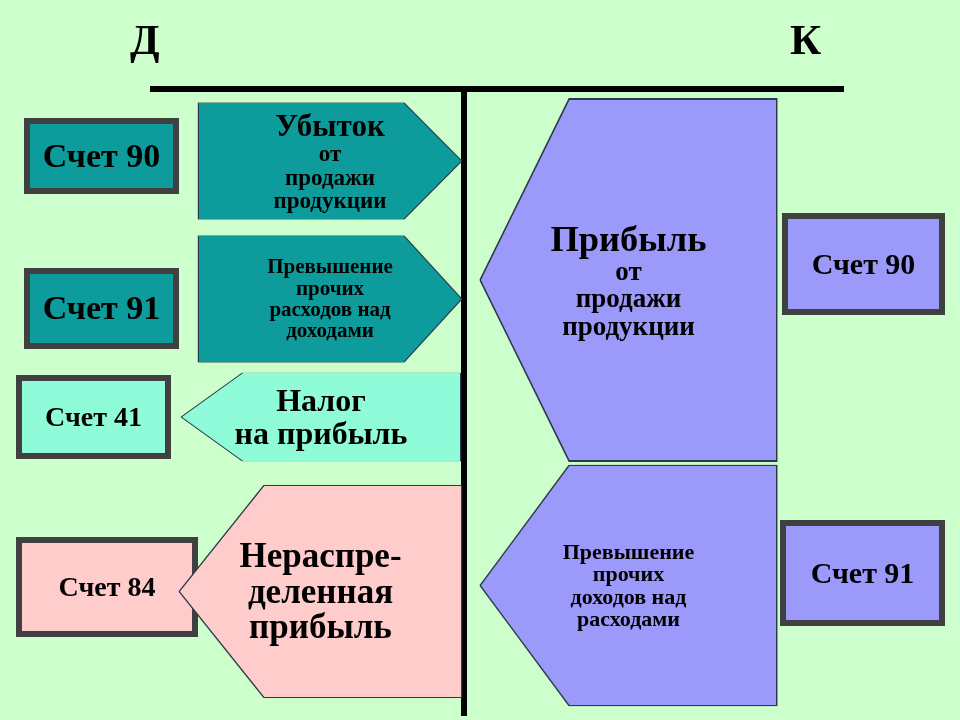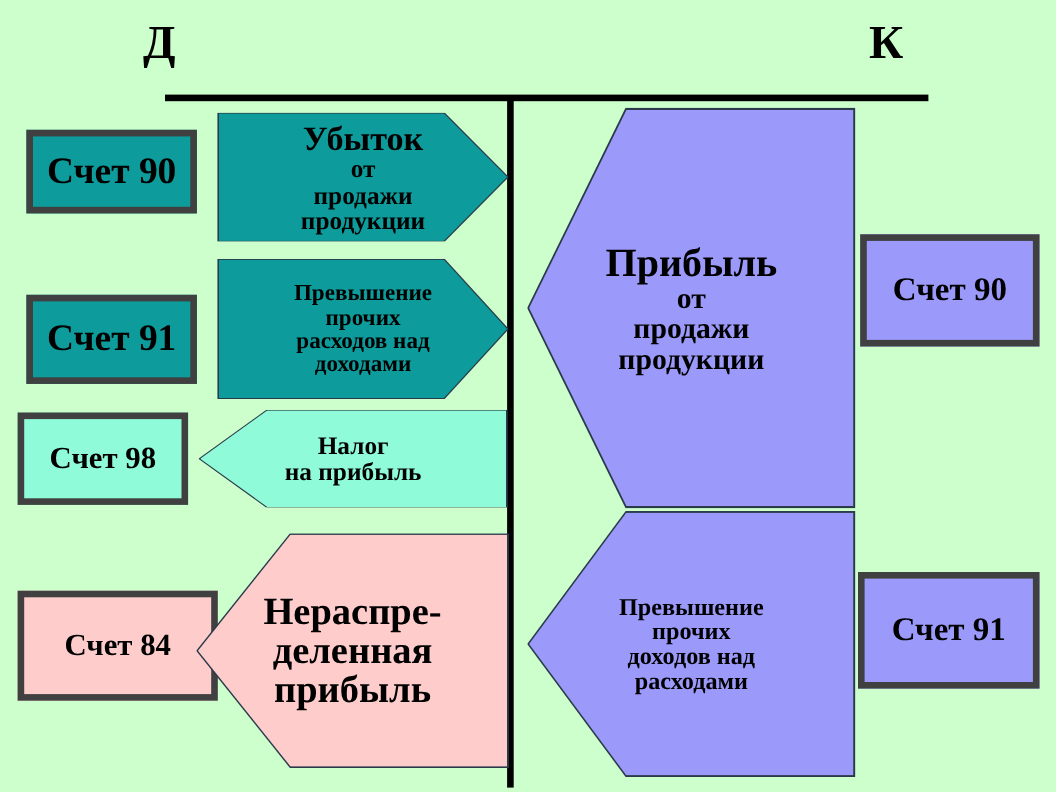--- a/index.html
+++ b/index.html
@@ -135,21 +135,21 @@
   #box-90-left  { left: 24px;  top: 118px; width: 155px; height: 76px;  font-size: 34px; }
   #box-91-left  { left: 24px;  top: 268px; width: 155px; height: 81px;  font-size: 34px; }
   #box-68-left  { left: 16px;  top: 375px; width: 155px; height: 84px;  font-size: 28px; }
   #box-84-left  { left: 16px;  top: 537px; width: 182px; height: 100px; font-size: 28px; }
 
   #box-90-right { left: 782px; top: 213px; width: 163px; height: 102px; font-size: 30px; }
   #box-91-right { left: 780px; top: 520px; width: 165px; height: 106px; font-size: 30px; }
 
   #arr-ubytok   { left: 199px; top: 103px; width: 262px; height: 116px; font-size: 23px; }
   #arr-prevysh  { left: 199px; top: 236px; width: 262px; height: 126px; font-size: 21px; }
-  #arr-nalog    { left: 182px; top: 373px; width: 278px; height: 88px;  font-size: 23px; }
+  #arr-nalog    { left: 182px; top: 373px; width: 278px; height: 88px;  font-size: 32px; }
   #arr-neraspr  { left: 180px; top: 486px; width: 281px; height: 211px; font-size: 35px; }
 
   #arr-pribyl   { left: 481px; top: 100px; width: 295px; height: 360px; font-size: 27px; }
   #arr-prevdoh  { left: 481px; top: 466px; width: 295px; height: 239px; font-size: 22px; }
 
   
   .lead {
     display: block;
     font-size: 1.35em;
     line-height: 1.05;
@@ -170,21 +170,21 @@
 
   <div id="box-90-left" class="node rect c-teal">
     <span class="txt">Счет 90</span>
   </div>
 
   <div id="box-91-left" class="node rect c-teal">
     <span class="txt">Счет 91</span>
   </div>
 
   <div id="box-68-left" class="node rect c-cyan">
-    <span class="txt">Счет 98</span>
+    <span class="txt">Счет 41</span>
   </div>
 
   <div id="box-84-left" class="node rect c-pink">
     <span class="txt">Счет 84</span>
   </div>
 
   <div id="arr-ubytok" class="node shape arrow-right">
     <span class="edge c-edge" style="transform: scale(1.012); transform-origin: 50% 50%; z-index: 0;"></span>
     <span class="fill c-teal" style="z-index: 1;"></span>
     <span class="txt"><span class="lead">Убыток</span><span>от

